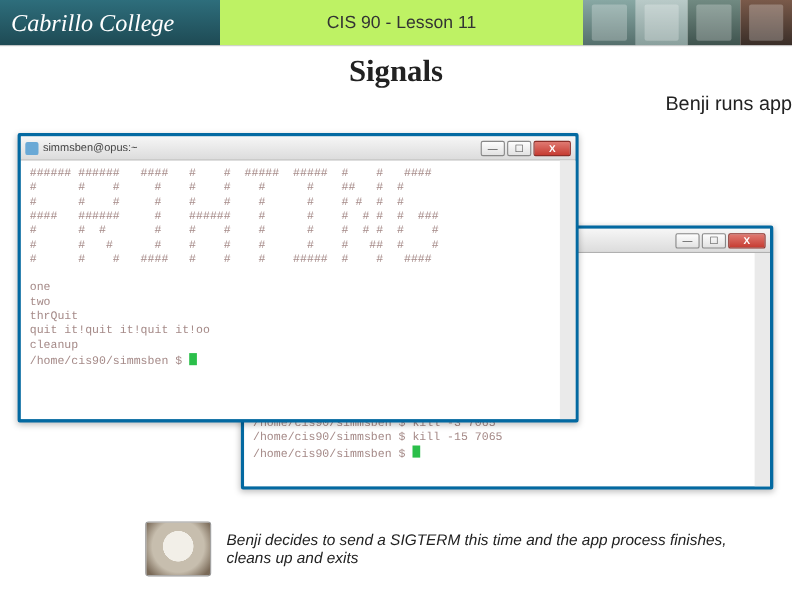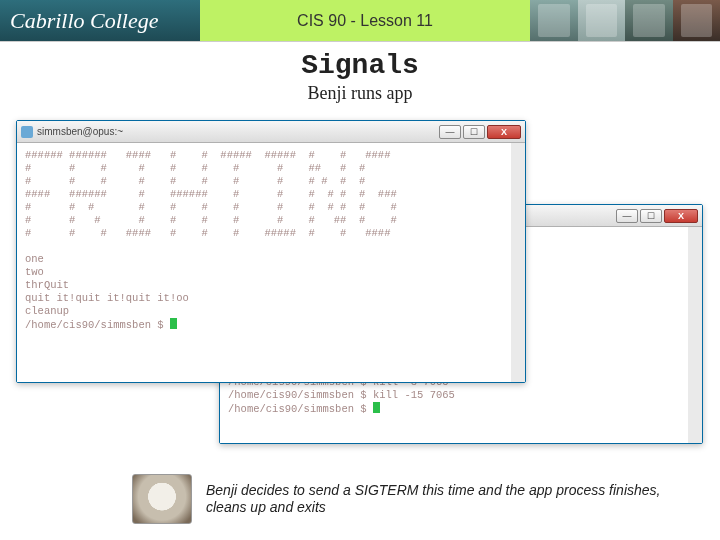--- a/index.html
+++ b/index.html
@@ -64,42 +64,42 @@
   .photo-strip .col:nth-child(3){ background: linear-gradient(180deg,#718a82,#3f534e);}
   .photo-strip .col:nth-child(4){ background: linear-gradient(180deg,#7a5a4a,#3a2e28);}
   .photo-strip .col::before{
     content:"";
     position:absolute; inset:4px 8px;
     background: rgba(255,255,255,0.25);
     border-radius:2px;
   }
   .slide-title {
     text-align: center;
-    font-family: Liberation Mono, monospace;
+    font-family: Liberation Serif, serif;
     font-size: 28px;
     color: #222;
     margin-top: 8px;
   }
   .slide-sub {
-    text-align: center;
-    font-family: Liberation Serif, serif;
+    text-align: right;
+    font-family: Liberation Sans, sans-serif;
     font-size: 18px;
     color: #222;
     margin-top: 2px;
     margin-bottom: 8px;
   }
   .workspace {
     position: relative;
     width: 100%;
     height: 360px;
   }
   .term-window {
     position: absolute;
     background: #f0f0ee;
-    border: 1px solid #0369a1;
+    border: 3px solid #0369a1;
     border-radius: 2px;
     box-shadow: 0 2px 6px rgba(0,0,0,0.25);
   }
   .term-titlebar {
     height: 22px;
     background: linear-gradient(180deg,#f6f6f6,#dcdcdc);
     border-bottom: 1px solid #b0b0b0;
     display: flex;
     align-items: center;
     padding: 0 4px;

